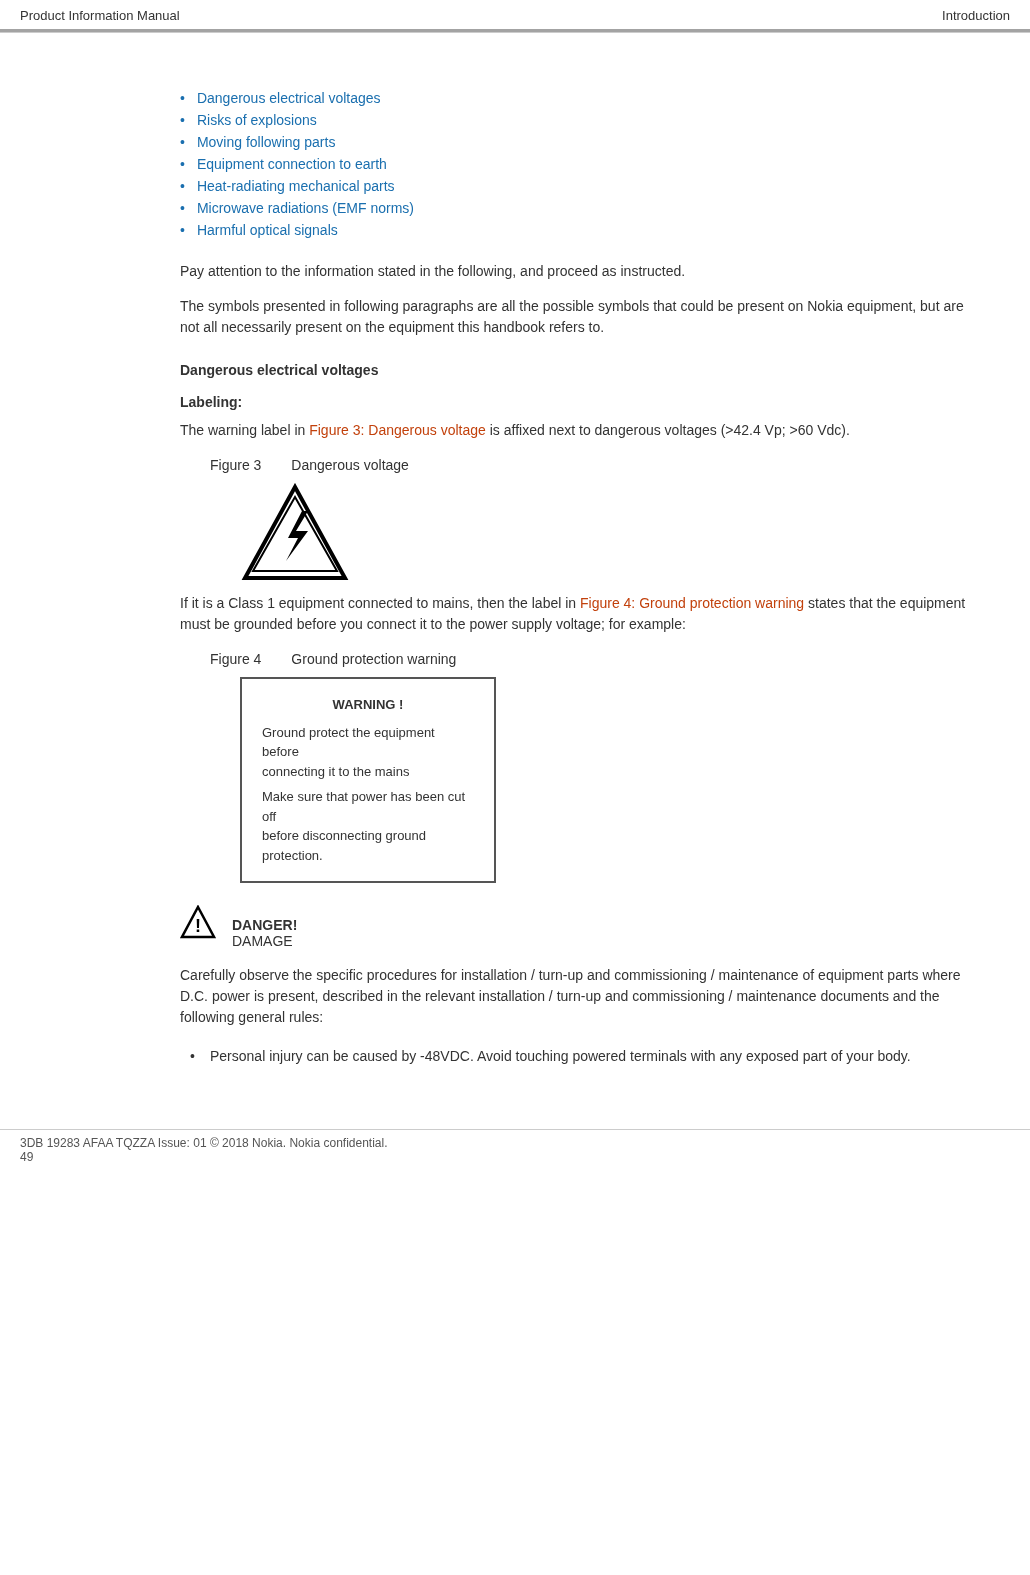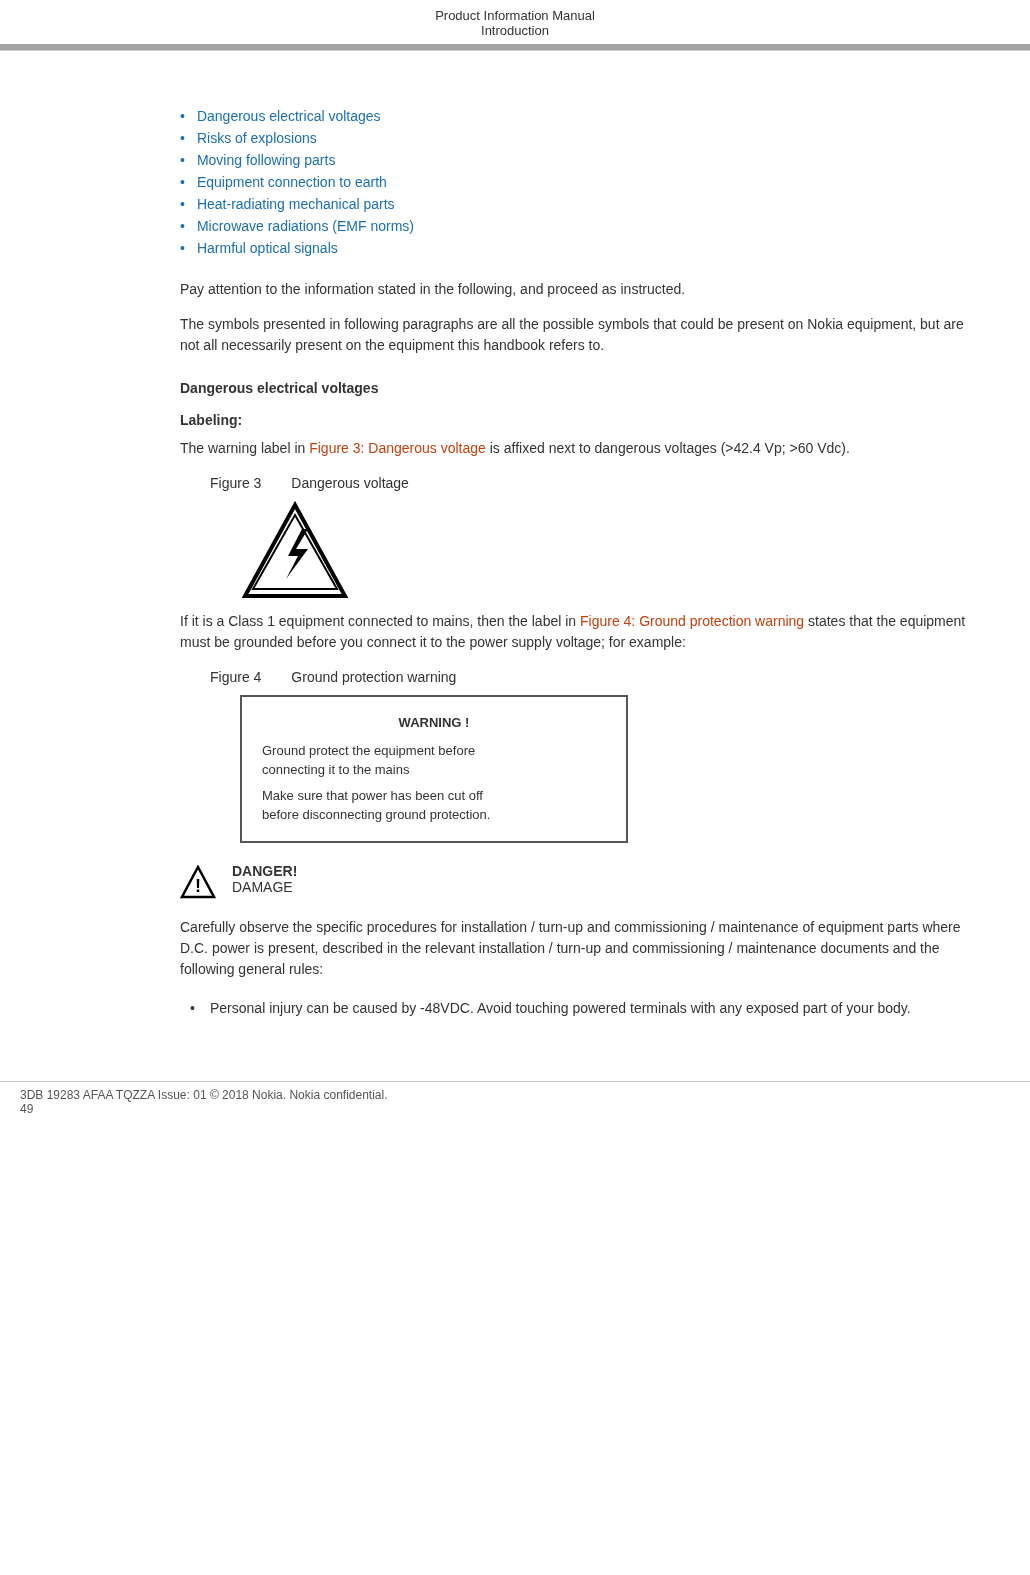--- a/index.html
+++ b/index.html
@@ -9,22 +9,21 @@
       color: #333;
       background: #fff;
       width: 1030px;
       min-height: 1575px;
     }
     .page-header {
       display: flex;
       justify-content: space-between;
       align-items: center;
       padding: 8px 20px 6px 20px;
-      border-bottom: 6px solid #a3a3a3;
-      flex-direction: column;
+      border-bottom: 3px solid #a3a3a3;
     }
     .page-header-title {
       font-size: 13px;
       color: #333;
     }
     .page-header-section {
       font-size: 13px;
       color: #333;
     }
     .page-content {
@@ -89,21 +88,21 @@
       margin: 10px 0;
     }
     .triangle-warning svg {
       width: 110px;
       height: 100px;
     }
     
     .warning-box {
       border: 2px solid #555;
       padding: 16px 20px;
-      width: 388px;
+      width: 256px;
       background: #fff;
       font-size: 13px;
       color: #333;
       line-height: 1.5;
     }
     .warning-box-title {
       font-weight: bold;
       font-size: 13px;
       text-align: center;
       margin-bottom: 8px;
@@ -116,20 +115,21 @@
       gap: 16px;
     }
     .danger-icon {
       width: 36px;
       height: 36px;
       flex-shrink: 0;
       margin-top: 2px;
     }
     .danger-content {
       flex: 1;
+      margin-top: 14px;
     }
     .danger-title {
       font-size: 14px;
       font-weight: bold;
       color: #333;
     }
     .danger-subtitle {
       font-size: 14px;
       color: #333;
     }

